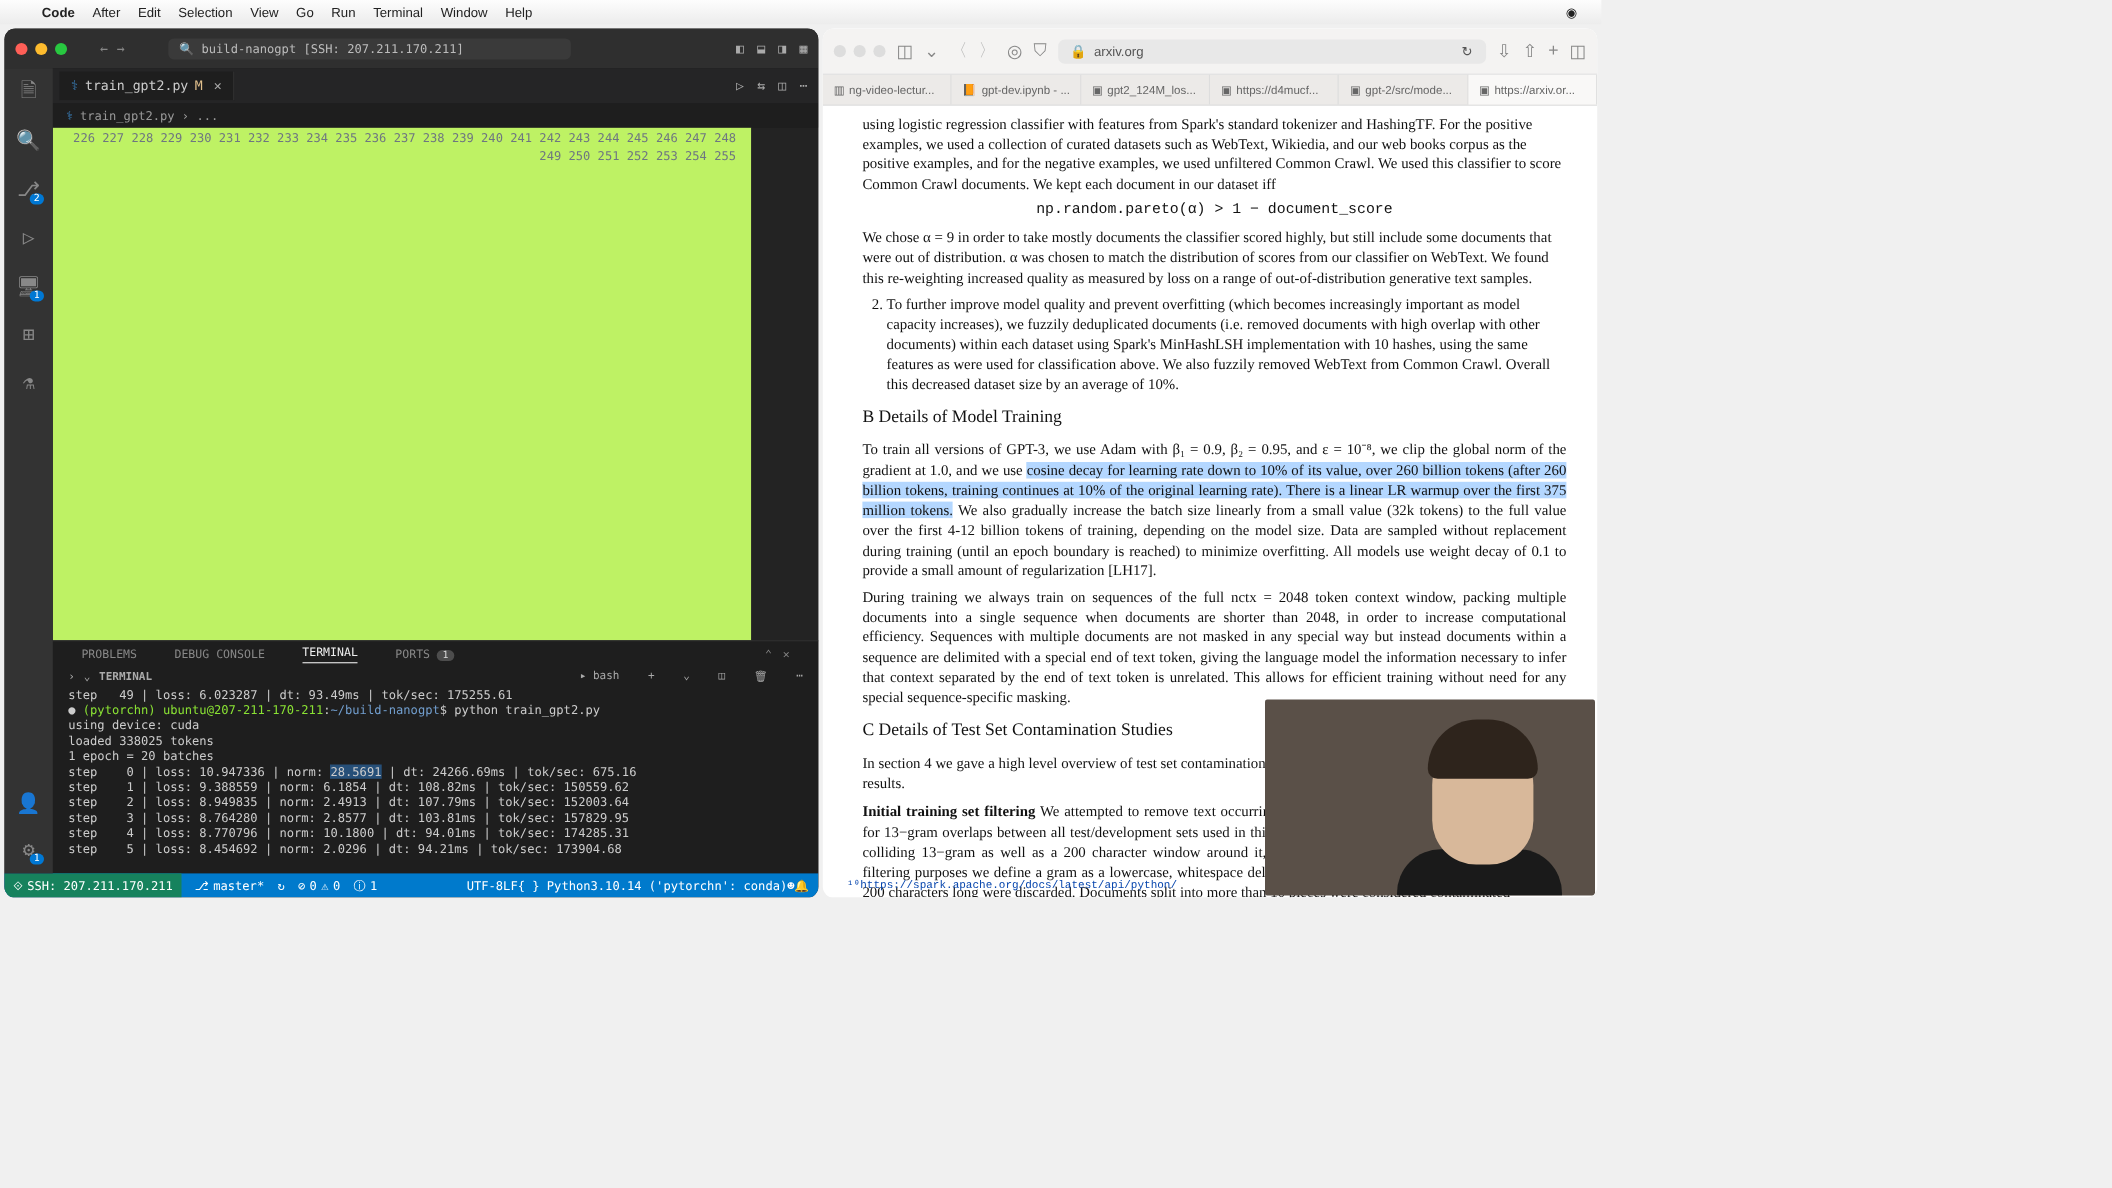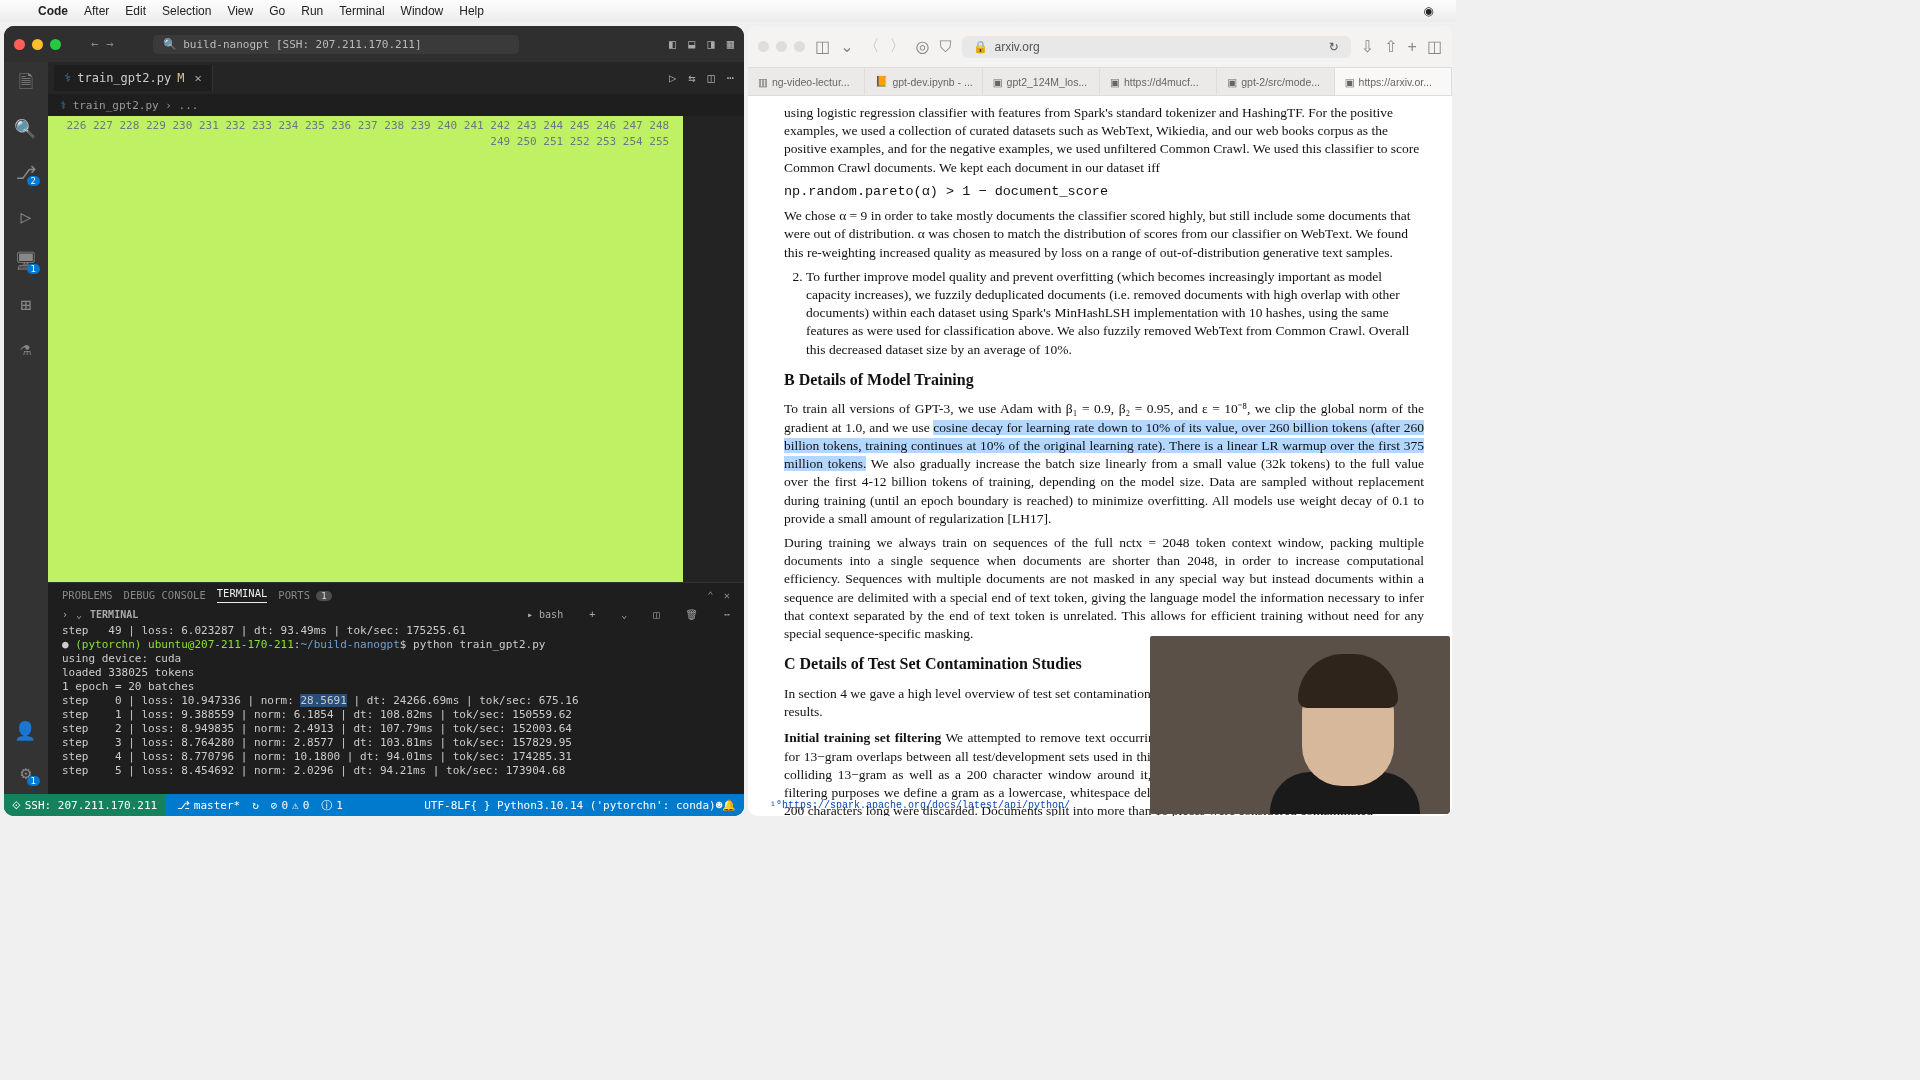--- a/index.html
+++ b/index.html
@@ -36,21 +36,21 @@
 .tab .close{color:#aaa;margin-left:4px}
 .tabs .rightico{margin-left:auto;display:flex;gap:12px;padding-right:10px;color:#aaa}
 .crumb { height:22px; background:#1e1e1e; padding:2px 12px; font-size:11px; color:#999; display:flex; align-items:center; gap:6px;}
 
 .editor { flex:1; display:flex; overflow:hidden; position:relative;}
 .gutter { background:#bef264; color:#6e7681; text-align:right; padding:2px 14px 2px 6px; font-size:11px; line-height:16.3px; user-select:none;}
 .code { flex:1; padding:2px 0; font-size:11.5px; line-height:16.3px; white-space:pre; overflow:hidden;}
 .minimap { width:78px; background:#232323; }
 
 .panel { height:212px; background:#1e1e1e; border-top:1px solid #333; display:flex; flex-direction:column;}
-.panel-tabs { display:flex; gap:11px; padding:4px 14px; font-size:10.5px; color:#888; align-items:center;}
+.panel-tabs { display:flex; gap:34px; padding:4px 26px; font-size:10.5px; color:#888; align-items:center;}
 .panel-tabs .active{color:#eee; border-bottom:1px solid #eee; padding-bottom:3px;}
 .panel-tabs .pill{background:#4d4d4d;border-radius:8px;padding:0 5px;font-size:9px;color:#ddd}
 .panel-tabs .pright{margin-left:auto;display:flex;gap:10px;align-items:center}
 .termhead{padding:2px 14px;font-size:10px;color:#aaa;display:flex;align-items:center;gap:8px}
 .termhead .right{margin-left:auto;display:flex;gap:26px;align-items:flex-start}
 .termout{flex:1;padding:2px 14px;font-size:11px;line-height:14px;white-space:pre;color:#ccc;overflow:hidden}
 .termout .g{color:#8ae234}.termout .b{color:#729fcf}.termout .hl{background:#264f78}
 
 .statusbar{height:22px;background:#007acc;color:#fff;display:flex;align-items:center;font-size:11px;gap:12px;padding:0 8px}
 .statusbar .remote{background:#16825d;padding:2px 8px;margin-left:-8px;height:100%;display:flex;align-items:center}
@@ -60,23 +60,23 @@
 
 .safari { flex:1; background:#fff; margin:4px 4px 0 4px; border-radius:10px; display:flex; flex-direction:column; overflow:hidden; position:relative;}
 .sf-title{height:42px;background:#f4f3f2;border-bottom:1px solid #ddd;display:flex;align-items:center;padding:0 10px;gap:10px}
 .sf-title .traffic span{background:#ddd}
 .sf-url{flex:1;background:#e8e8e8;border-radius:6px;padding:4px 12px;font-size:12px;color:#555;text-align:center;display:flex;align-items:center;justify-content:center;gap:6px}
 .sf-tabs{height:28px;background:#eceae8;display:flex;font-size:10.5px;color:#666;border-bottom:1px solid #ddd}
 .sf-tab{padding:6px 10px;border-right:1px solid #ddd;white-space:nowrap;overflow:hidden;text-overflow:ellipsis;flex:1;display:flex;align-items:center;gap:4px}
 .paper{flex:1;padding:8px 28px 8px 36px;font-family:"Times New Roman",serif;font-size:13.5px;line-height:1.35;color:#111;overflow:hidden;position:relative}
 .paper .mono{font-family:"Courier New",monospace}
 .paper .hlp{background:#b4d7ff}
-.paper h3{font-size:16px;font-weight:bold;margin:10px 0}
+.paper h3{font-size:16px;font-weight:normal;margin:10px 0}
 .paper ol{padding-left:22px}
-.paper .eq{margin:6px 0}
+.paper .eq{text-align:center;margin:6px 0}
 .paper a{color:#0645ad}
 .webcam{position:absolute;bottom:2px;right:2px;width:300px;height:178px;background:#5a5048;border-radius:2px;overflow:hidden}
 .webcam .face{position:absolute;right:56px;top:32px;width:92px;height:118px;background:#d8b89a;border-radius:46px 46px 40px 40px}
 .webcam .hair{position:absolute;right:52px;top:18px;width:100px;height:54px;background:#2e241c;border-radius:50px 50px 10px 10px}
 .webcam .shirt{position:absolute;right:30px;bottom:0;width:150px;height:42px;background:#1a1a1a;border-radius:40px 40px 0 0}
 .foot{position:absolute;bottom:4px;left:22px;font-size:10px}
 </style>
 </head>
 <body>
 

